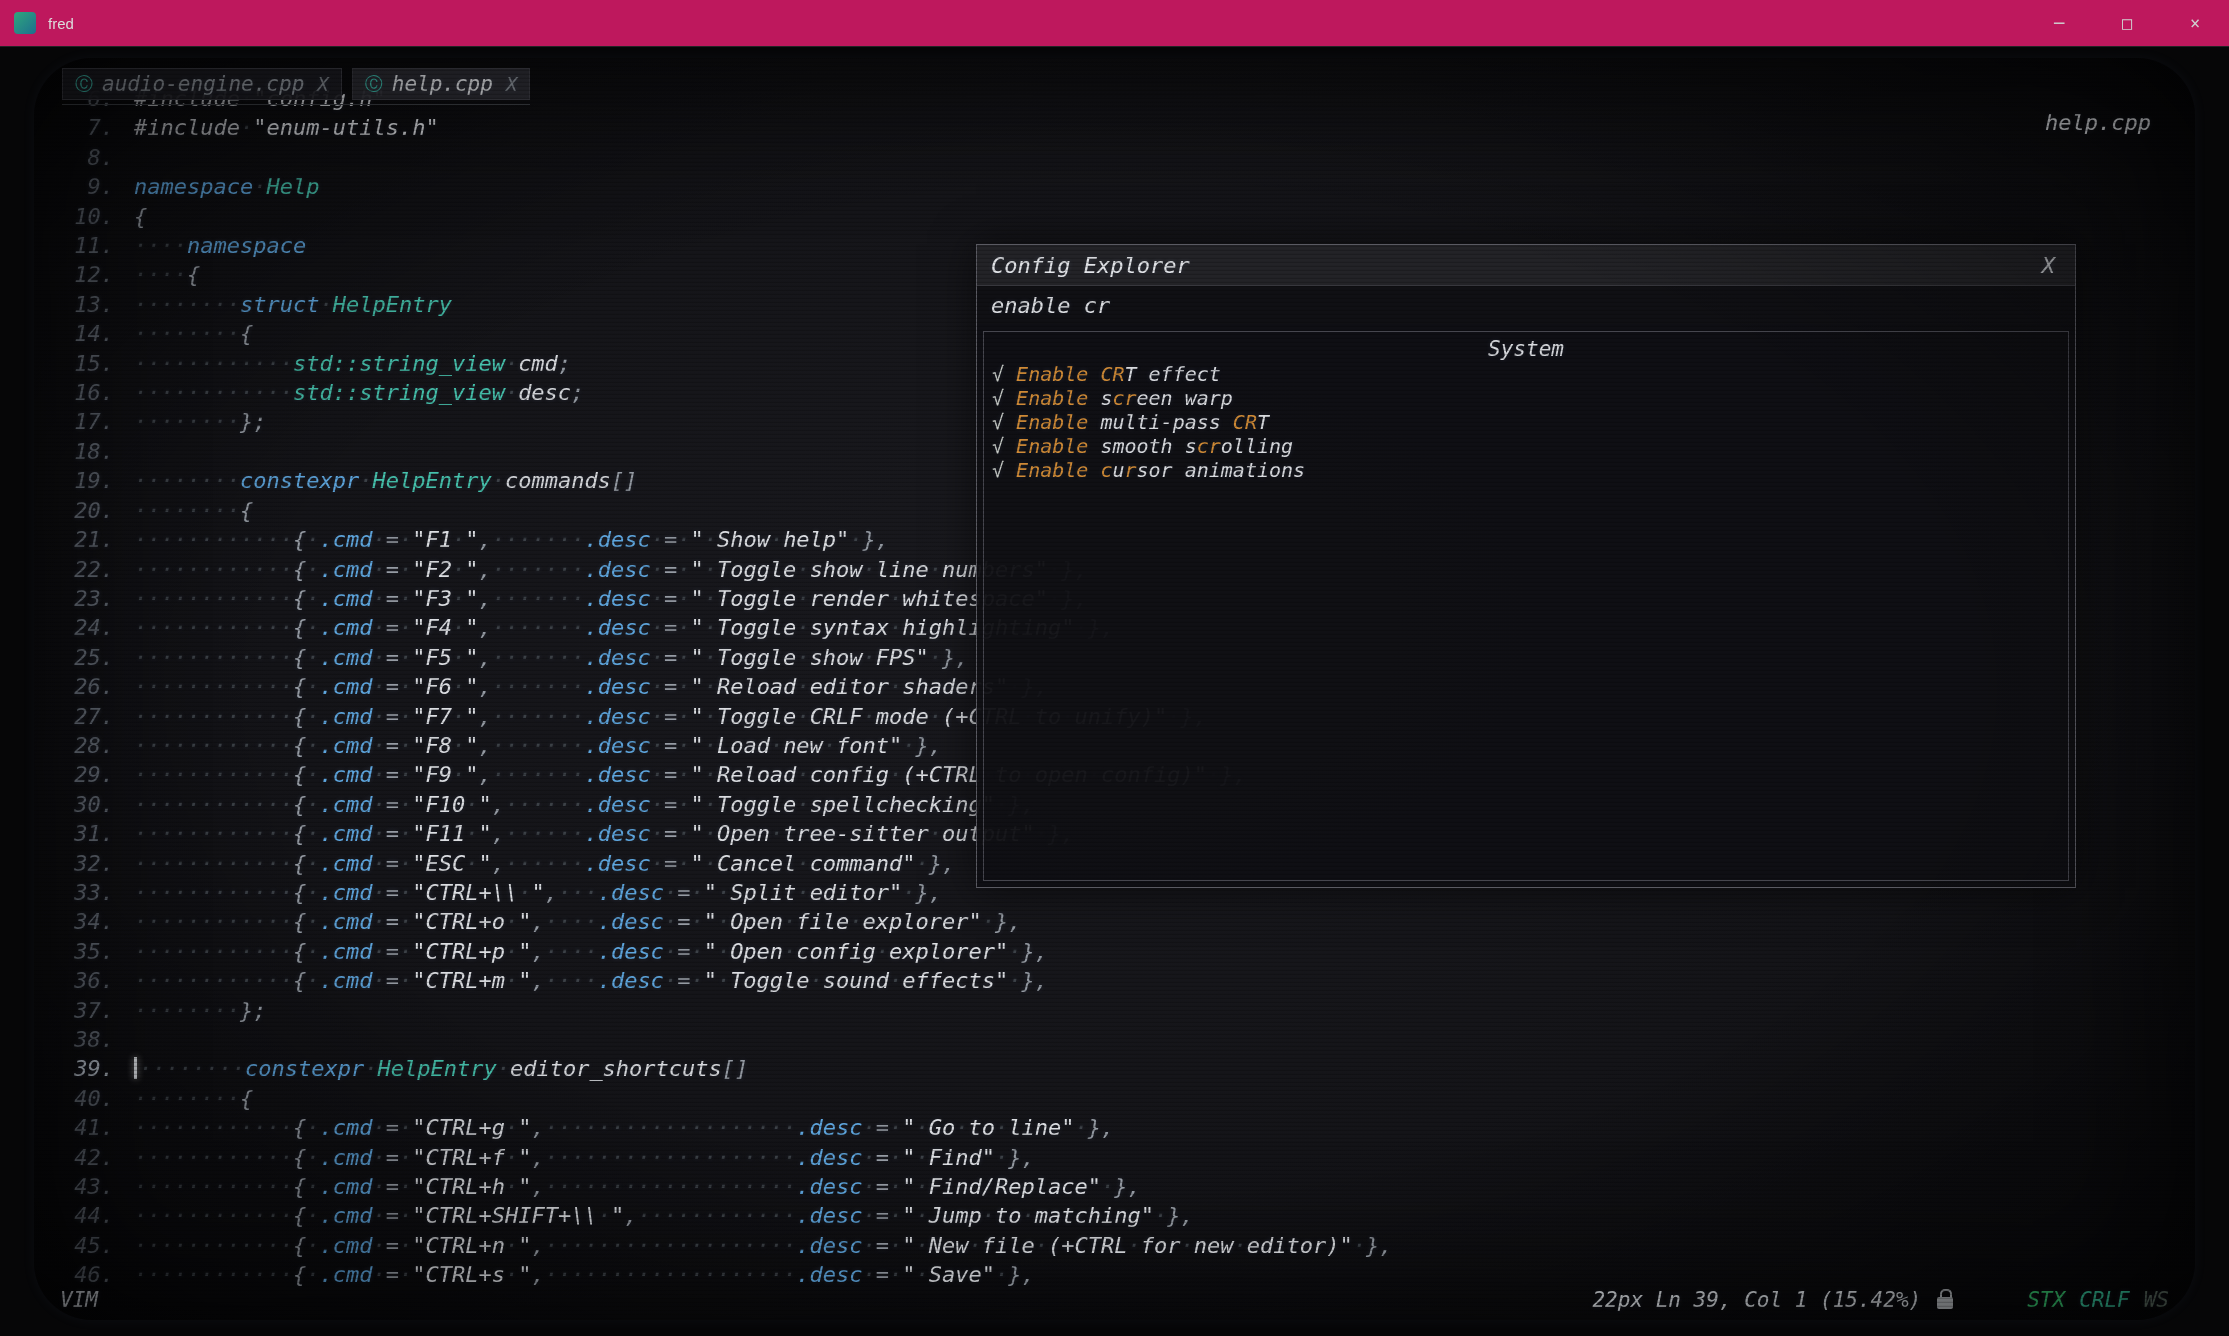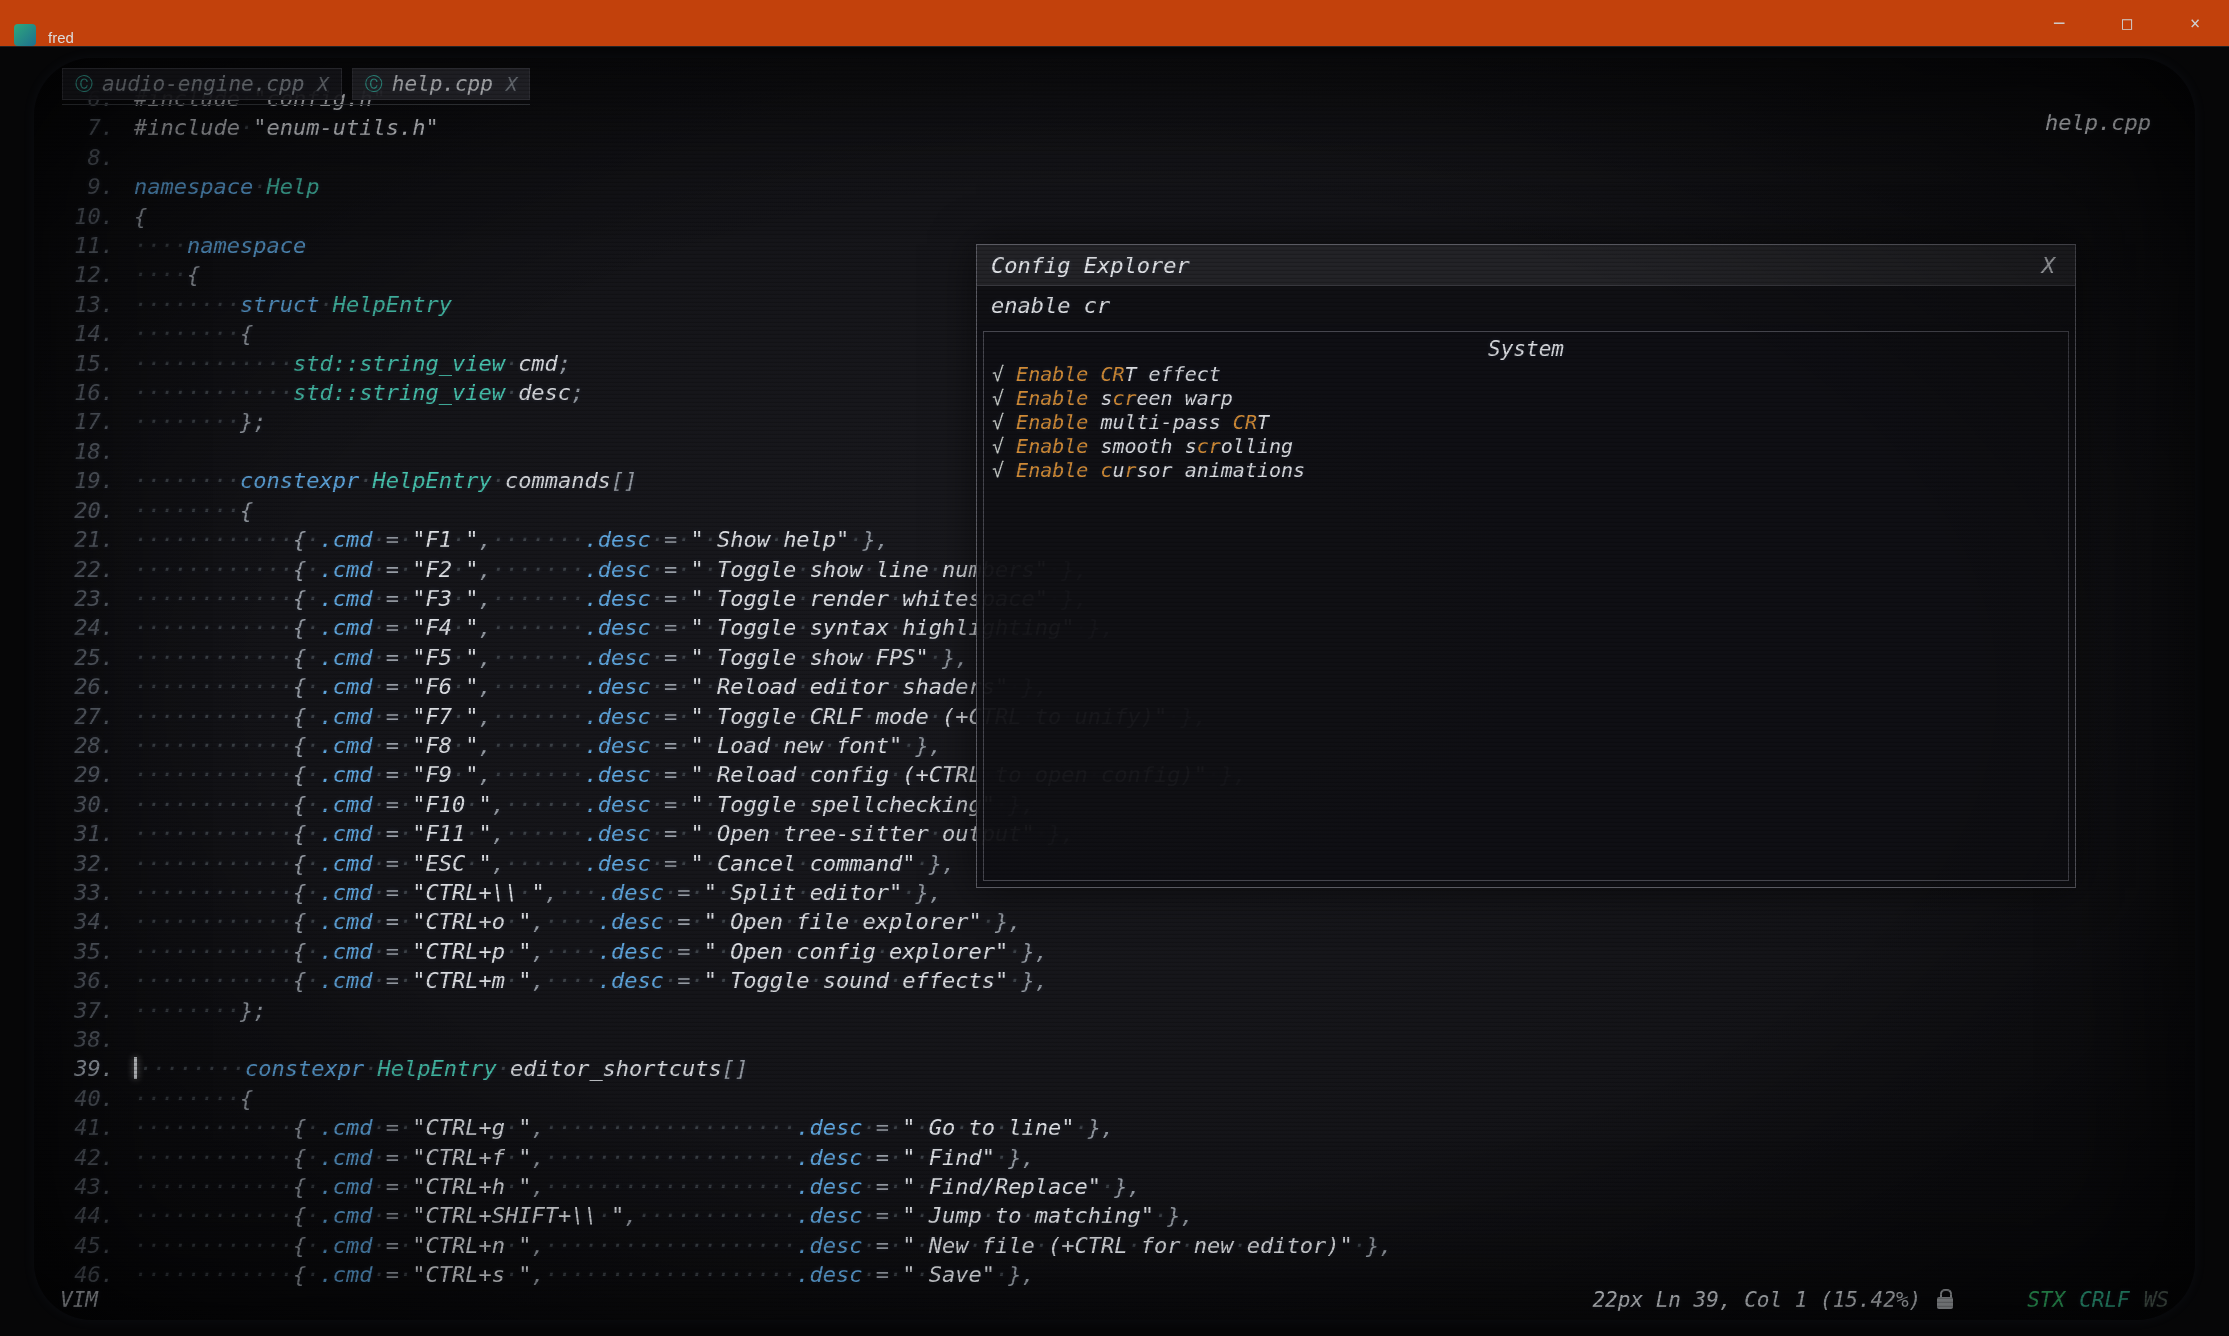--- a/index.html
+++ b/index.html
@@ -1,21 +1,21 @@
 <!DOCTYPE html>
 <html><head>
 <meta charset="utf-8">
 <style>
   html,body{margin:0;padding:0;}
   body{width:2229px;height:1336px;background:#060607;overflow:hidden;position:relative;
        font-family:"DejaVu Sans Mono",monospace;}
 
   
-  .titlebar{position:absolute;top:0;left:0;right:0;height:46px;background:#c2410c;
-            display:flex;align-items:flex-end;border-bottom:1px solid #232325;z-index:100;}
+  .titlebar{position:absolute;top:0;left:0;right:0;height:46px;background:#be185d;
+            display:flex;align-items:center;border-bottom:1px solid #232325;z-index:100;}
   .app-icon{width:22px;height:22px;margin:0 12px 0 14px;border-radius:4px;
             background:linear-gradient(135deg,#2fa87c 0%,#1d6f8f 100%);}
   .title{color:#dcdcdc;font:15px "Liberation Sans",sans-serif;}
   .win-controls{margin-left:auto;display:flex;height:100%;}
   .win-btn{width:68px;height:100%;display:flex;align-items:center;justify-content:center;
            color:#cfcfcf;font-size:17px;cursor:default;}
 
   
   .screen{position:absolute;left:34px;right:34px;top:58px;bottom:16px;border-radius:58px;
           background:radial-gradient(ellipse at 50% 45%,#1a1a1f 0%,#141418 55%,#0a0a0d 100%);

